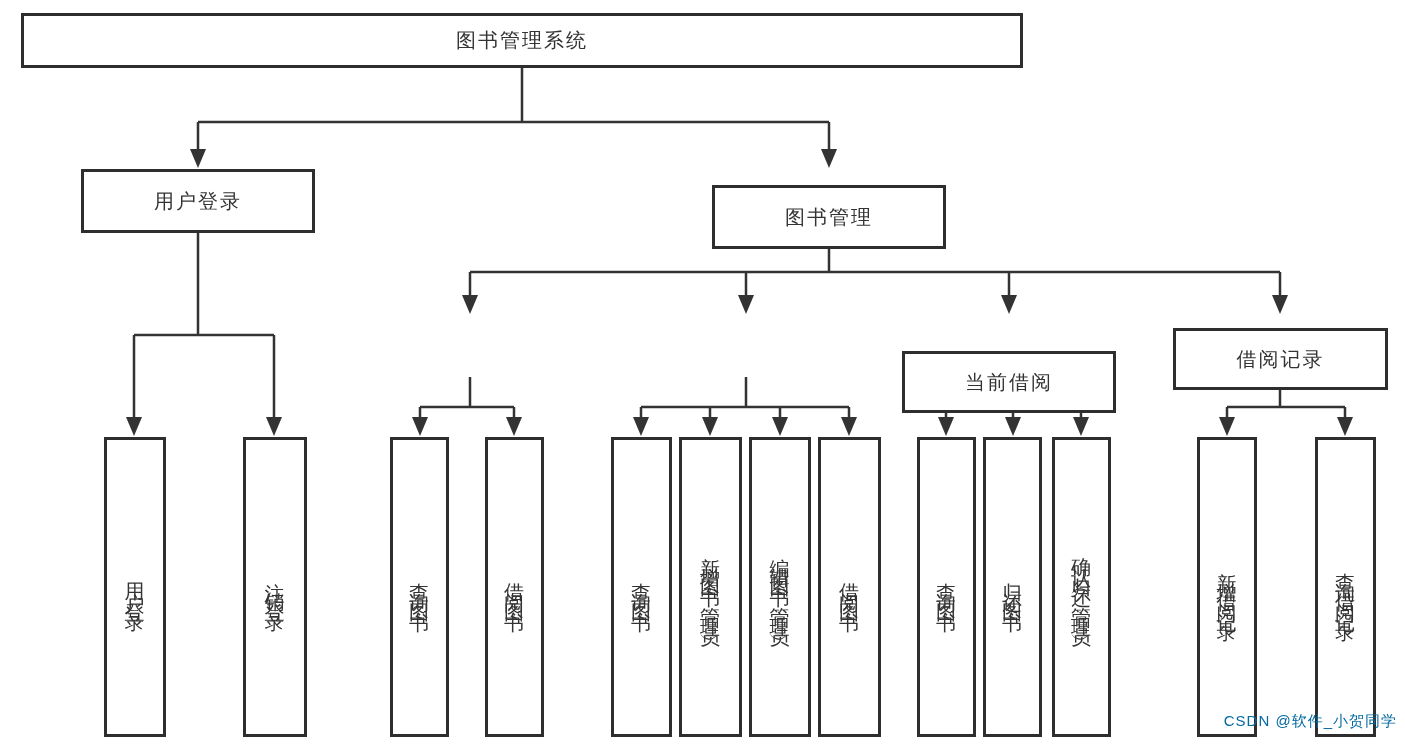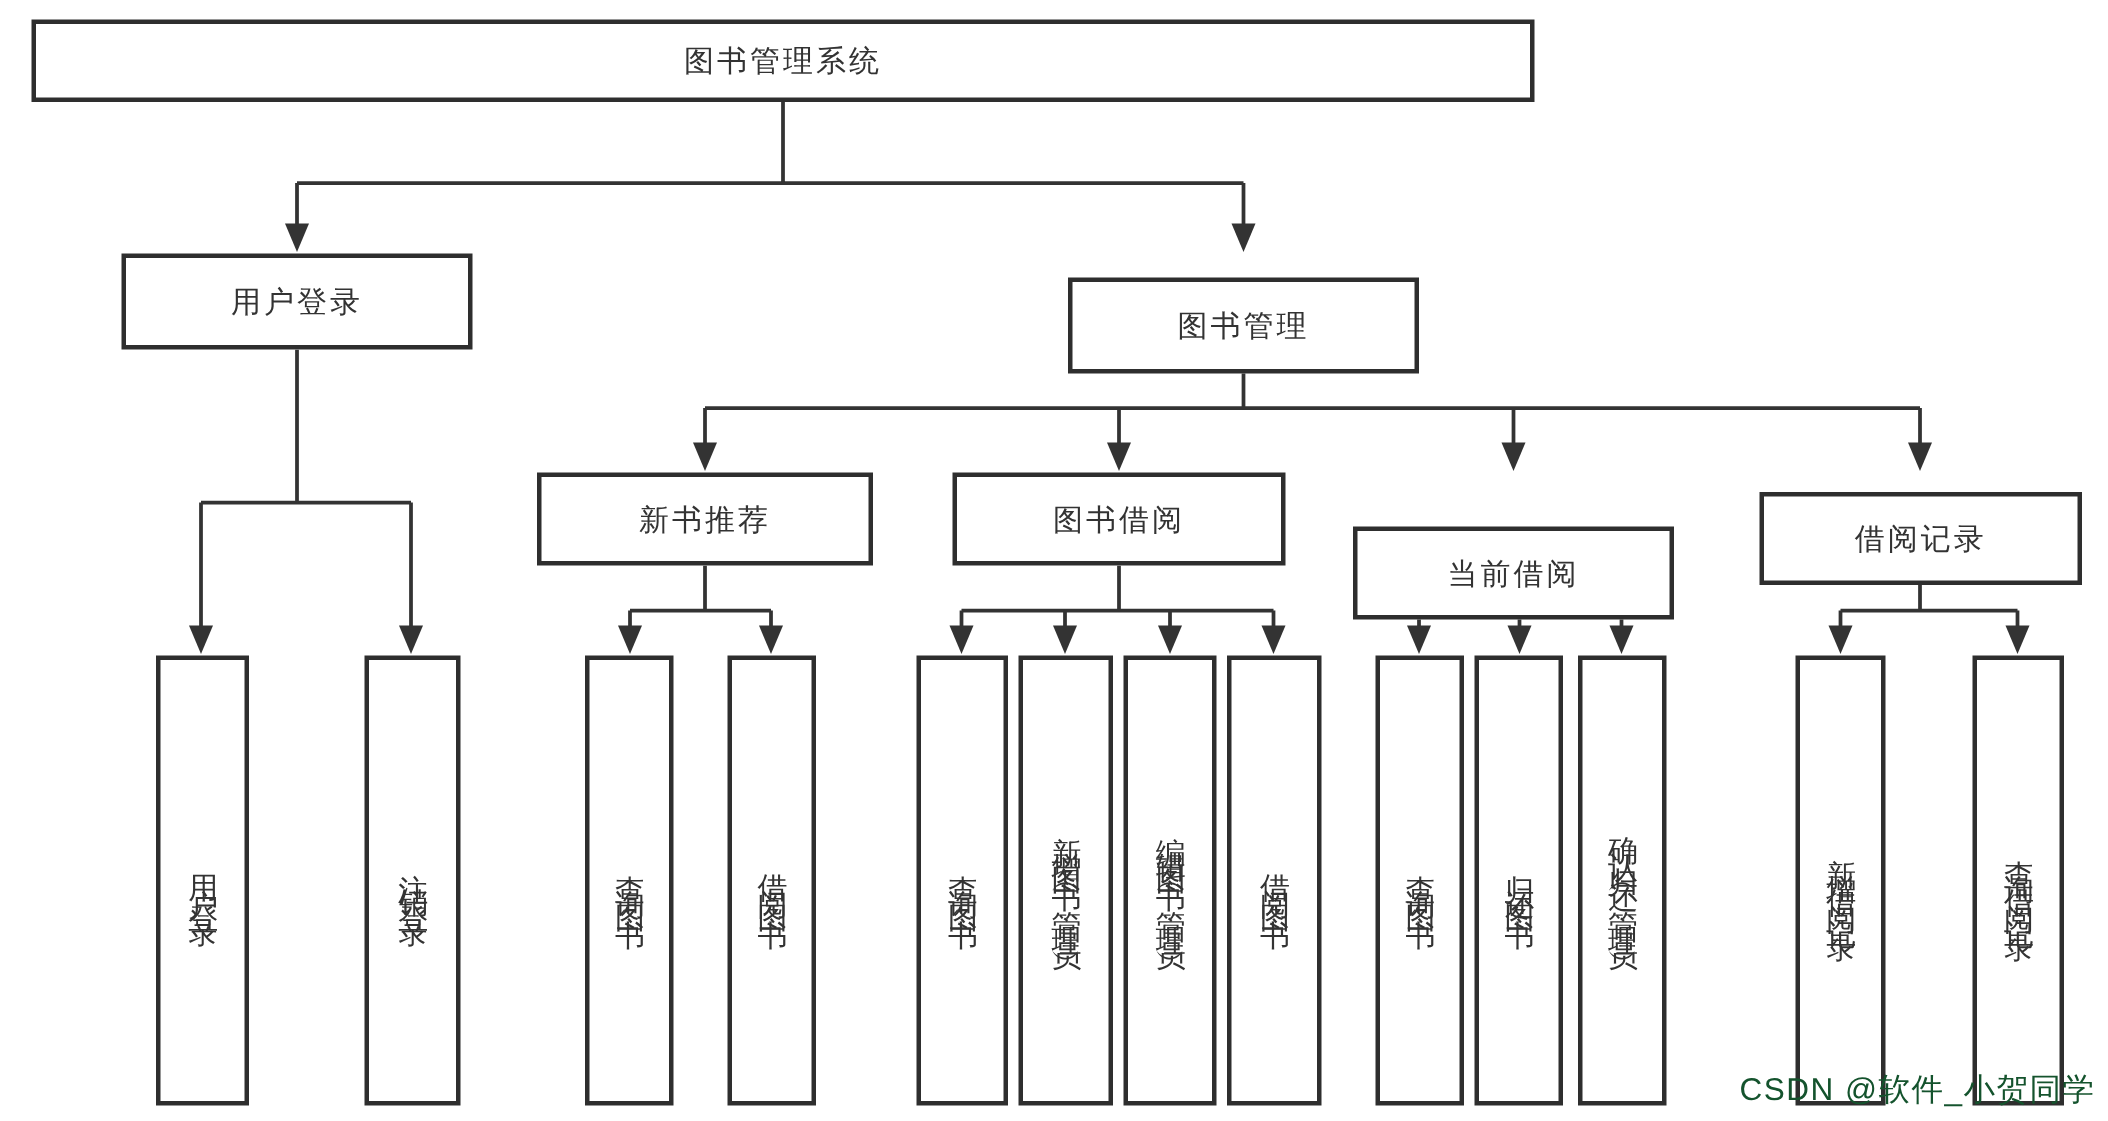--- a/index.html
+++ b/index.html
@@ -57,22 +57,22 @@
   .n-g3d { left: 818px;  width: 63px; }
   .n-g4a { left: 917px;  width: 59px; }
   .n-g4b { left: 983px;  width: 59px; }
   .n-g4c { left: 1052px; width: 59px; }
   .n-g5a { left: 1197px; width: 60px; }
   .n-g5b { left: 1315px; width: 61px; }
   .watermark {
     position: absolute;
     right: 8px;
     top: 712px;
-    font-size: 21px;
-    color: #14532d;
+    font-size: 15px;
+    color: #0369a1;
     letter-spacing: 1px;
     z-index: 5;
     white-space: nowrap;
   }
 </style>
 </head>
 <body>
 
 <div class="canvas">
 
@@ -105,22 +105,20 @@
         <polygon points="1219,417 1235,417 1227,436"></polygon>
         <polygon points="1337,417 1353,417 1345,436"></polygon>
       </g>
   </svg>
 
   <div class="node h n-root">图书管理系统</div>
 
   <div class="node h n-login">用户登录</div>
   <div class="node h n-mgmt">图书管理</div>
 
-  <div class="node h n-new">新书推荐</div>
-  <div class="node h n-borrow">图书借阅</div>
   <div class="node h n-cur">当前借阅</div>
   <div class="node h n-rec">借阅记录</div>
 
   <div class="node v leaf n-g1a">
     <span>用户登录</span>
   </div>
   <div class="node v leaf n-g1b">
     <span>注销登录</span>
   </div>
 

